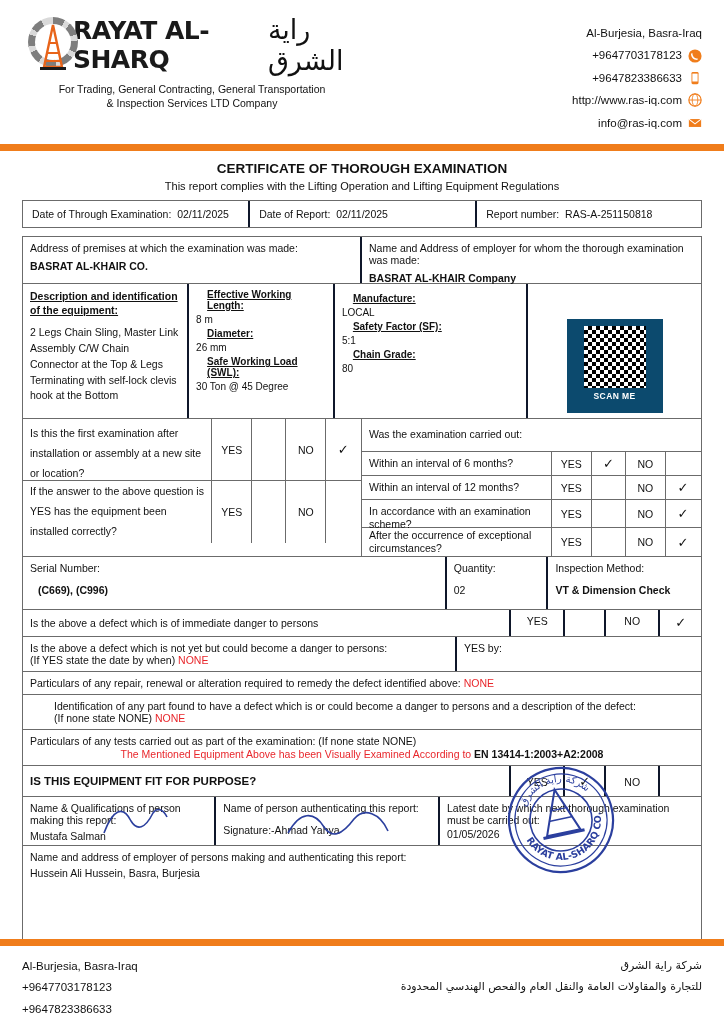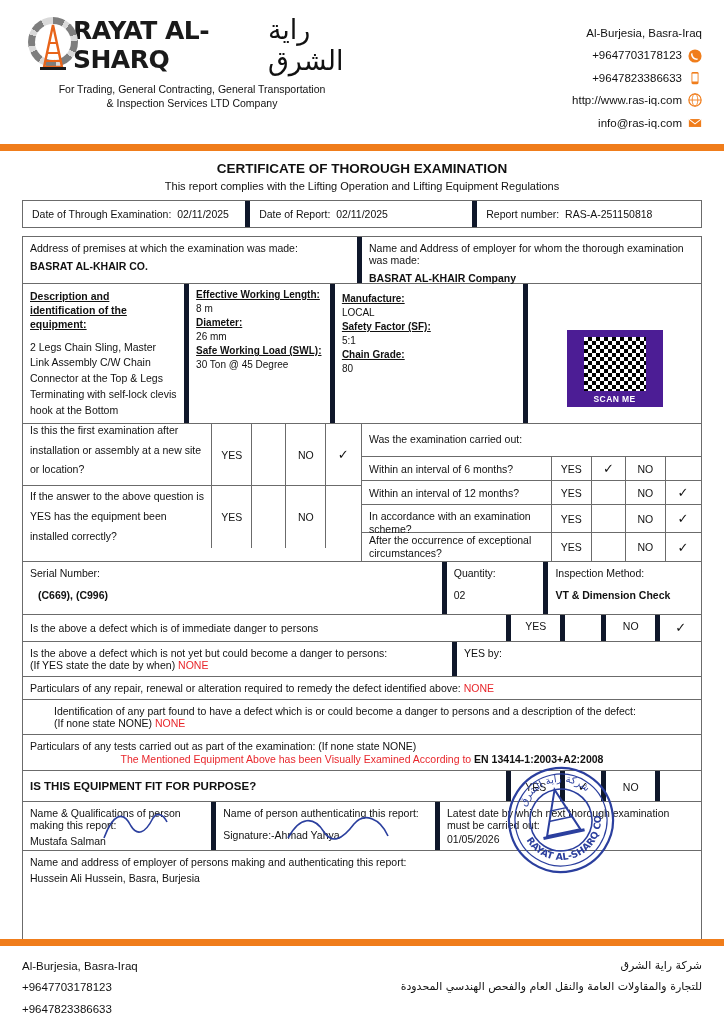--- a/index.html
+++ b/index.html
@@ -69,42 +69,42 @@
   .title {
     text-align:center; font-weight:bold; font-size:13.5px; margin-top:10px;
   }
   .subtitle {
     text-align:center; font-size:11px; margin-top:4px; margin-bottom:8px;
   }
   
   .doc { margin: 0 22px; border:1px solid #6b6b6b; }
   .row { display:flex; border-bottom:1px solid #6b6b6b; }
   .row:last-child { border-bottom:none; }
-  .cell { padding:5px 7px; font-size:10.5px; border-right:5px solid #0f172a; }
+  .cell { padding:5px 7px; font-size:10.5px; border-right:2px solid #0f172a; }
   .cell:last-child { border-right:none; }
   .b { font-weight:bold; }
   .u { text-decoration:underline; }
   .red { color:#e8262b; }
   
   .inforow .cell { padding:7px 9px; font-size:10.5px; }
   
   .emp-left { width:50%; }
   .emp-right { width:50%; }
   .emp-left .nm, .emp-right .nm { font-weight:bold; margin-top:6px; font-size:10.5px;}
   
   .desc-a { width:24.5%; }
   .desc-b { width:21.5%; }
   .desc-c { width:28.5%; }
   .desc-d { width:25.5%; display:flex; align-items:center; justify-content:center; }
   .desc-b div, .desc-c div { margin-bottom:3px; }
   .grp { margin-bottom:9px; }
-  .grp .lab { font-weight:bold; text-decoration:underline; font-size:10px; }
+  .grp .lab { font-weight:bold; text-decoration:underline; font-size:10px;margin-left:11px; }
   .grp .val { font-size:10px; margin-top:2px; }
   .qr {
-    width:96px; height:77px; background:#4c1d95; padding:7px 7px 3px 7px;
+    width:96px; height:94px; background:#0c4a6e; padding:7px 7px 3px 7px;
     display:flex; flex-direction:column; align-items:center;margin-top:30px;
   }
   .qrimg { width:62px; height:62px; background:
      repeating-conic-gradient(#000 0 25%, #fff 0 50%) 0 0/8px 8px,
      #fff;
      position:relative; }
   .qr-cap { color:#fff; font-size:8.5px; font-weight:bold; margin-top:3px; letter-spacing:0.4px;}
   
   .q-left { width:50%; }
   .q-right { width:50%; }
@@ -282,21 +282,21 @@
         <div class="qr">
           <div class="qrimg"></div>
           <div class="qr-cap">SCAN ME</div>
         </div>
       </div>
     </div>
 
     <div class="row">
       <div class="q-left" style="border-right:1px solid #6b6b6b;">
         <div class="qrow" style="height:62px;">
-          <div class="qtext" style="width:56%; display:flex; align-items:flex-end;">
+          <div class="qtext" style="width:56%; display:flex; align-items:flex-start;">
             <span>Is this the first examination after installation or assembly at a new site or location?</span>
           </div>
           <div class="lbl">YES</div>
           <div class="mark"></div>
           <div class="lbl">NO</div>
           <div class="mark">✓</div>
         </div>
         <div class="qrow" style="height:62px; border-bottom:none;">
           <div class="qtext" style="width:56%; display:flex; align-items:center;">
             <span>If the answer to the above question is YES has the equipment been installed correctly?</span>

